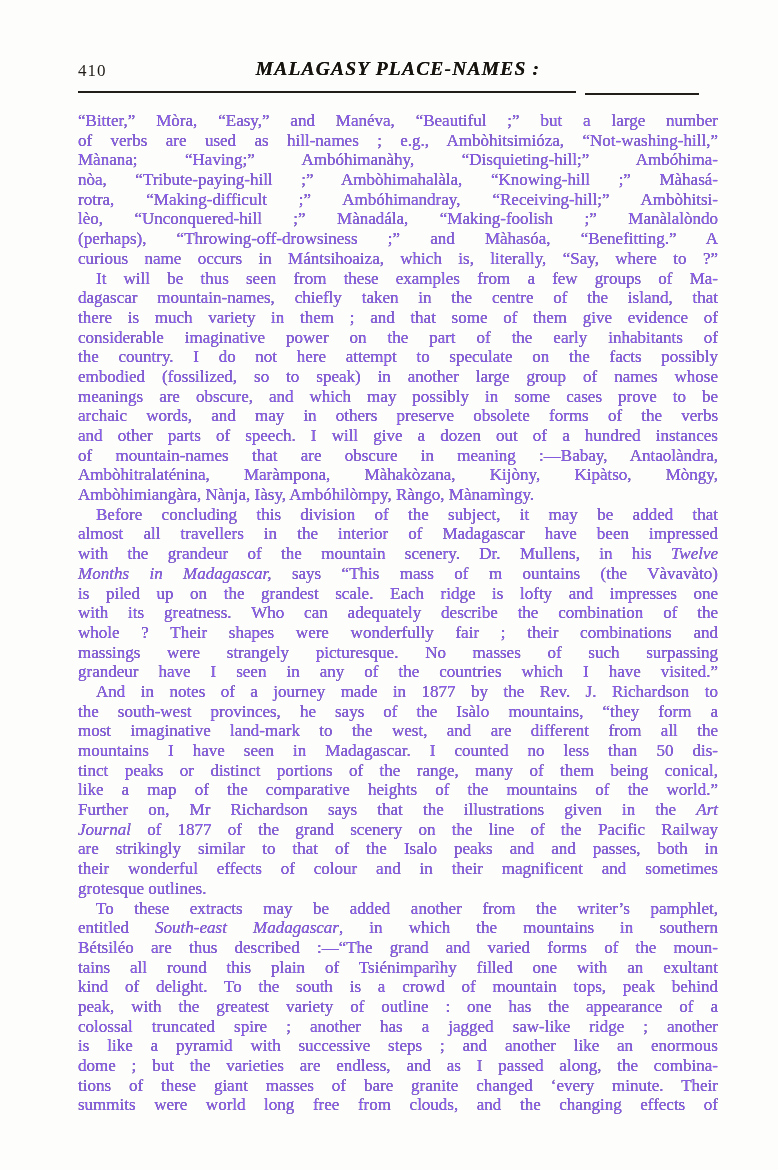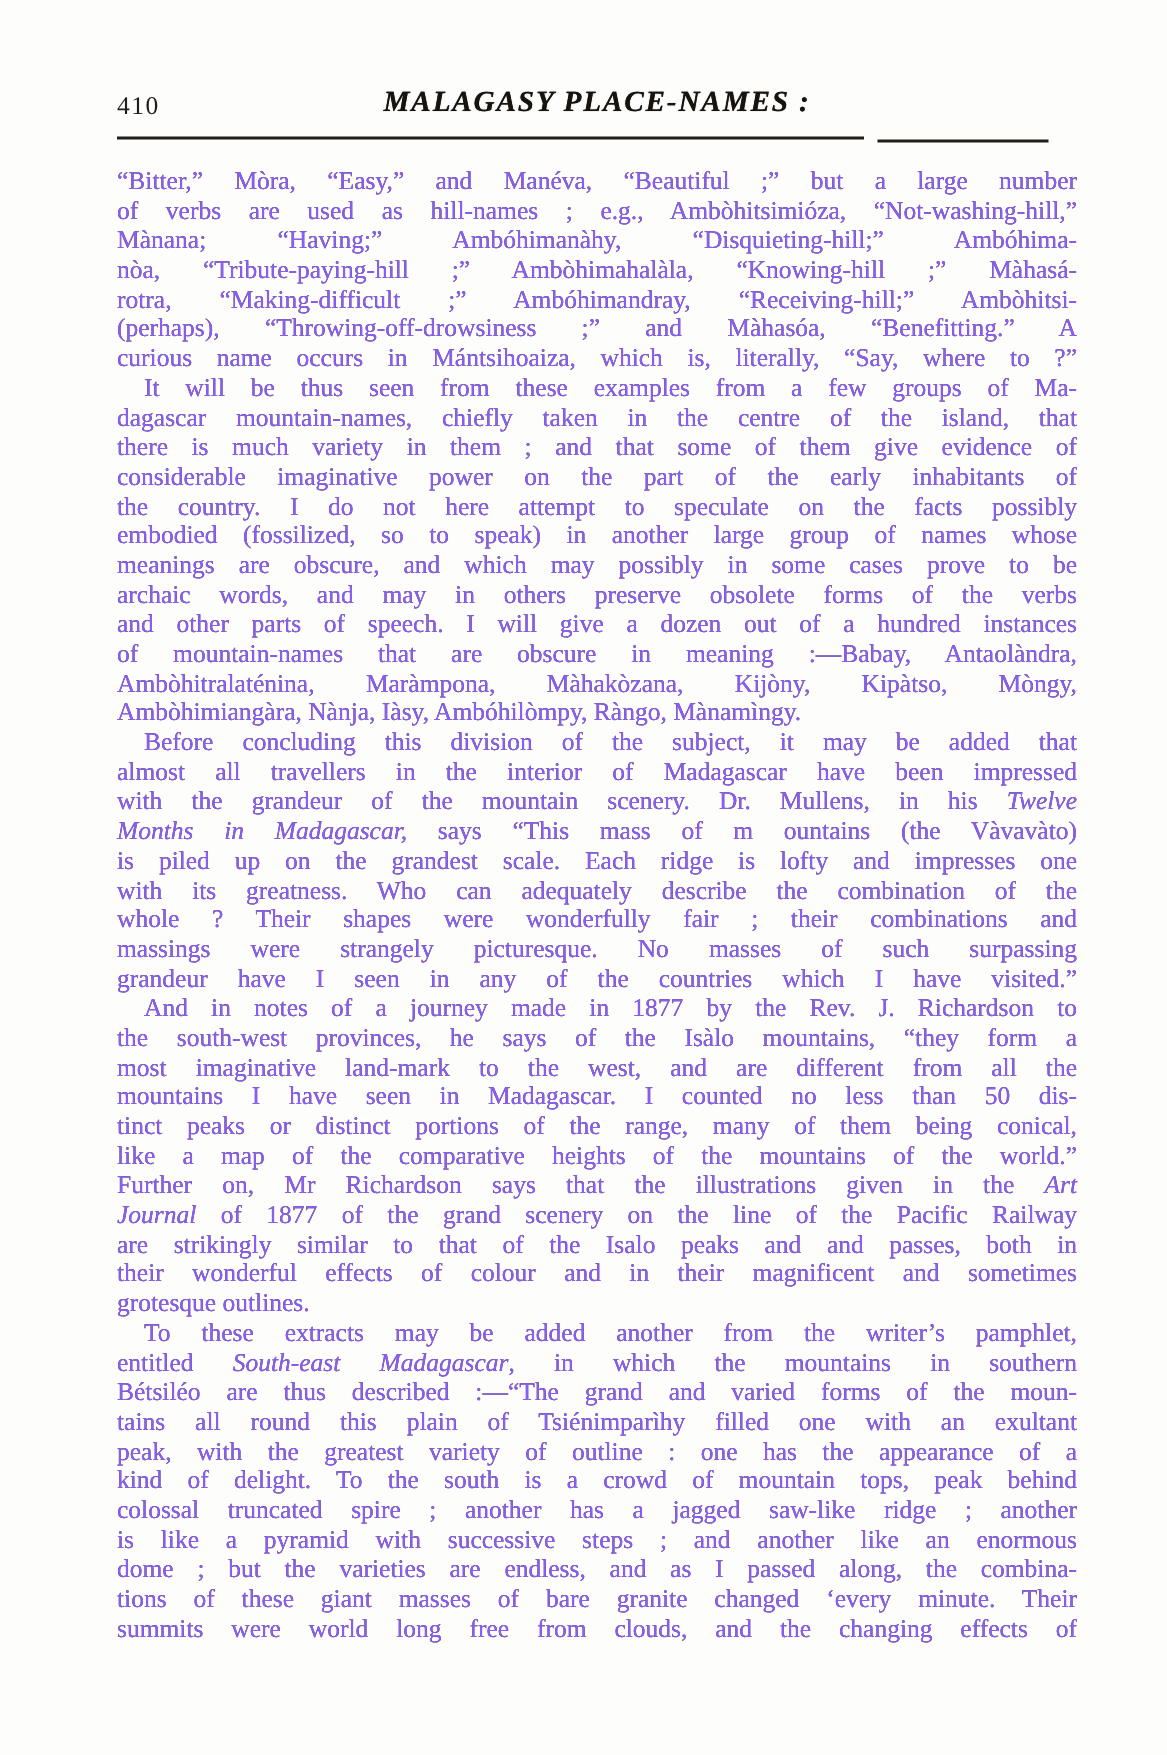--- a/index.html
+++ b/index.html
@@ -81,20 +81,21 @@
   </div>
   <div class="rule rule-main"></div>
   <div class="rule rule-right"></div>
   <div class="text-block">
       <div class="paragraph">
         <div class="line"><span>“Bitter,” Mòra, “Easy,” and Manéva, “Beautiful ;” but a large number</span></div>
         <div class="line"><span>of verbs are used as hill-names ; e.g., Ambòhitsimióza, “Not-washing-hill,”</span></div>
         <div class="line"><span>Mànana; “Having;” Ambóhimanàhy, “Disquieting-hill;” Ambóhima-</span></div>
         <div class="line"><span>nòa, “Tribute-paying-hill ;” Ambòhimahalàla, “Knowing-hill ;” Màhasá-</span></div>
         <div class="line"><span>rotra, “Making-difficult ;” Ambóhimandray, “Receiving-hill;” Ambòhitsi-</span></div>
+        <div class="line"><span>lèo, “Unconquered-hill ;” Mànadála, “Making-foolish ;” Manàlalòndo</span></div>
         <div class="line"><span>(perhaps), “Throwing-off-drowsiness ;” and Màhasóa, “Benefitting.” A</span></div>
         <div class="line"><span>curious name occurs in Mántsihoaiza, which is, literally, “Say, where to ?”</span></div>
       </div>
       <div class="paragraph">
         <div class="line indent"><span>It will be thus seen from these examples from a few groups of Ma-</span></div>
         <div class="line"><span>dagascar mountain-names, chiefly taken in the centre of the island, that</span></div>
         <div class="line"><span>there is much variety in them ; and that some of them give evidence of</span></div>
         <div class="line"><span>considerable imaginative power on the part of the early inhabitants of</span></div>
         <div class="line"><span>the country. I do not here attempt to speculate on the facts possibly</span></div>
         <div class="line"><span>embodied (fossilized, so to speak) in another large group of names whose</span></div>
@@ -127,22 +128,22 @@
         <div class="line"><i>Journal</i><span> of 1877 of the grand scenery on the line of the Pacific Railway</span></div>
         <div class="line"><span>are strikingly similar to that of the Isalo peaks and and passes, both in</span></div>
         <div class="line"><span>their wonderful effects of colour and in their magnificent and sometimes</span></div>
         <div class="line last"><span>grotesque outlines.</span></div>
       </div>
       <div class="paragraph">
         <div class="line indent"><span>To these extracts may be added another from the writer’s pamphlet,</span></div>
         <div class="line"><span>entitled </span><i>South-east Madagascar</i><span>, in which the mountains in southern</span></div>
         <div class="line"><span>Bétsiléo are thus described :—“The grand and varied forms of the moun-</span></div>
         <div class="line"><span>tains all round this plain of Tsiénimparìhy filled one with an exultant</span></div>
+        <div class="line"><span>kind of delight. To the south is a crowd of mountain tops, peak behind</span></div>
         <div class="line"><span>peak, with the greatest variety of outline : one has the appearance of a</span></div>
-        <div class="line"><span>kind of delight. To the south is a crowd of mountain tops, peak behind</span></div>
         <div class="line"><span>colossal truncated spire ; another has a jagged saw-like ridge ; another</span></div>
         <div class="line"><span>is like a pyramid with successive steps ; and another like an enormous</span></div>
         <div class="line"><span>dome ; but the varieties are endless, and as I passed along, the combina-</span></div>
         <div class="line"><span>tions of these giant masses of bare granite changed ‘every minute. Their</span></div>
         <div class="line"><span>summits were world long free from clouds, and the changing effects of</span></div>
       </div>
     </div>
 </div>
 
 </body></html>

